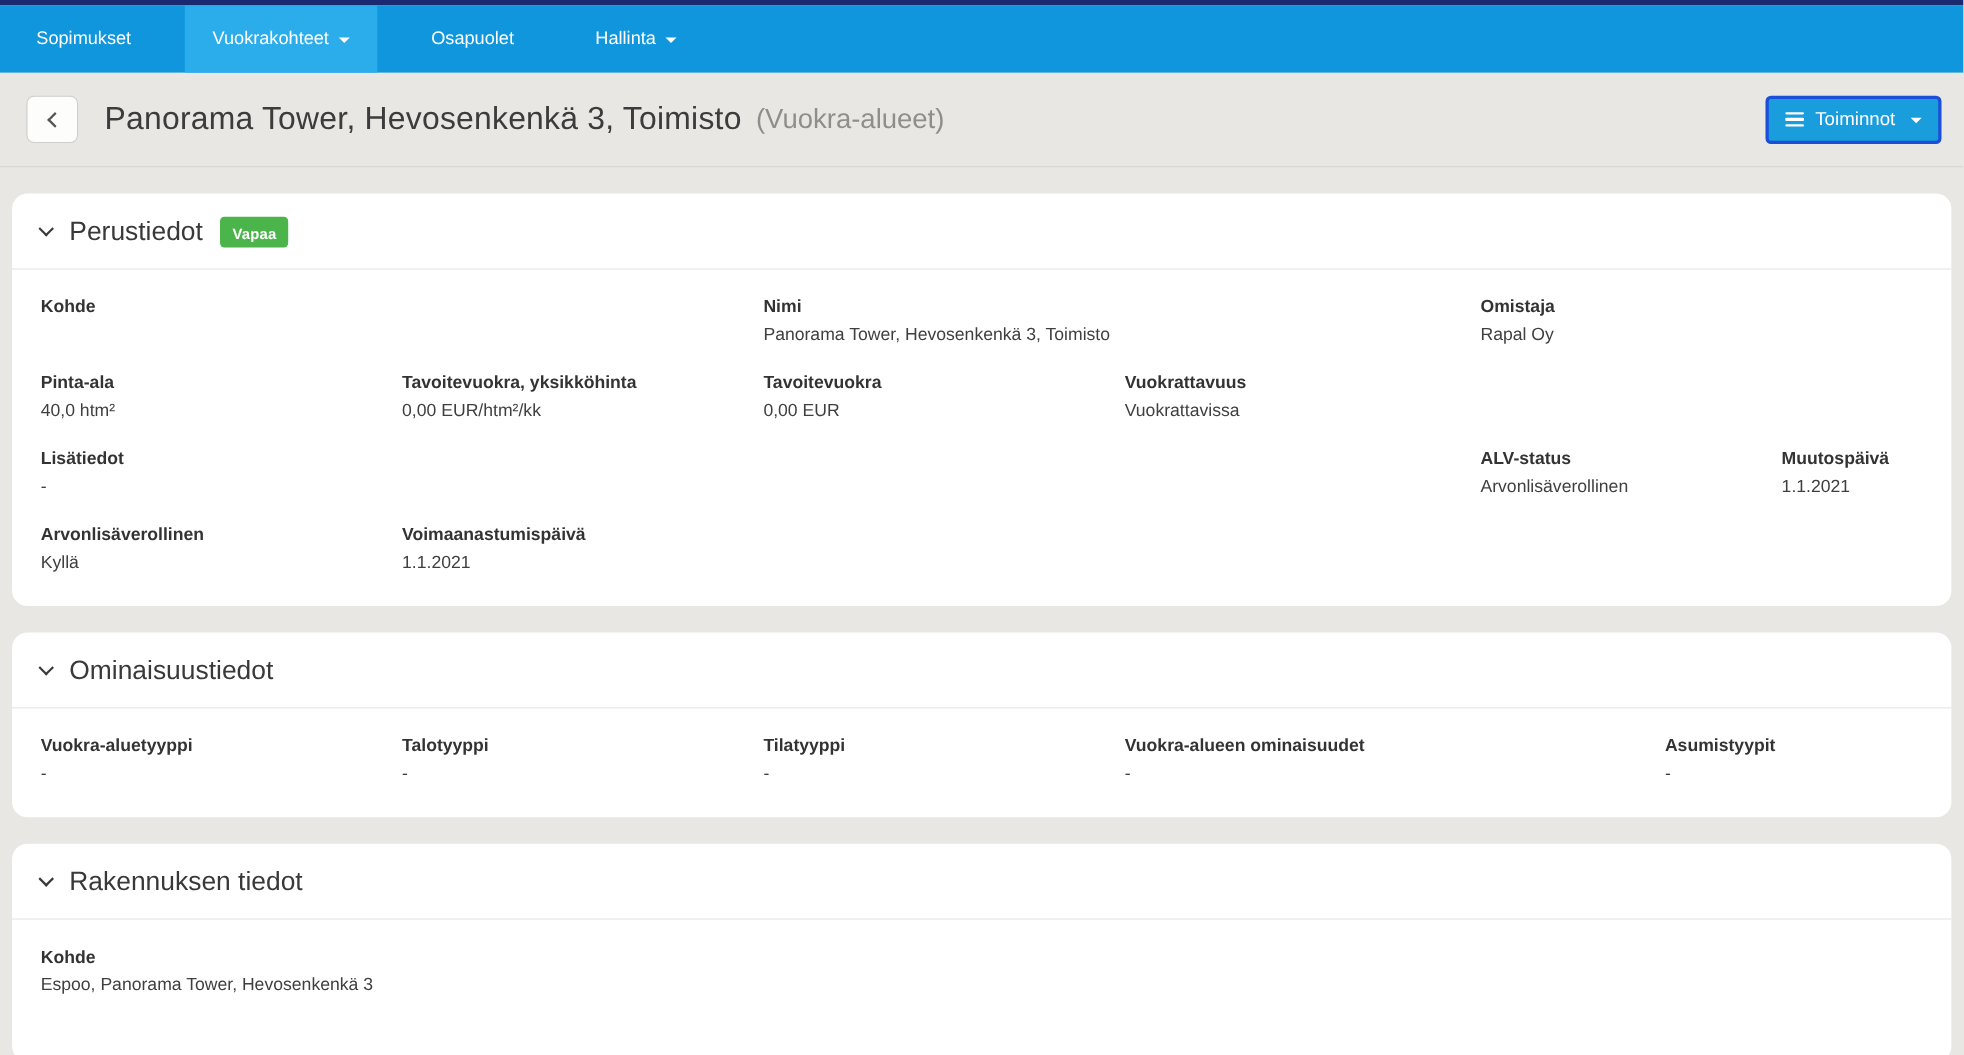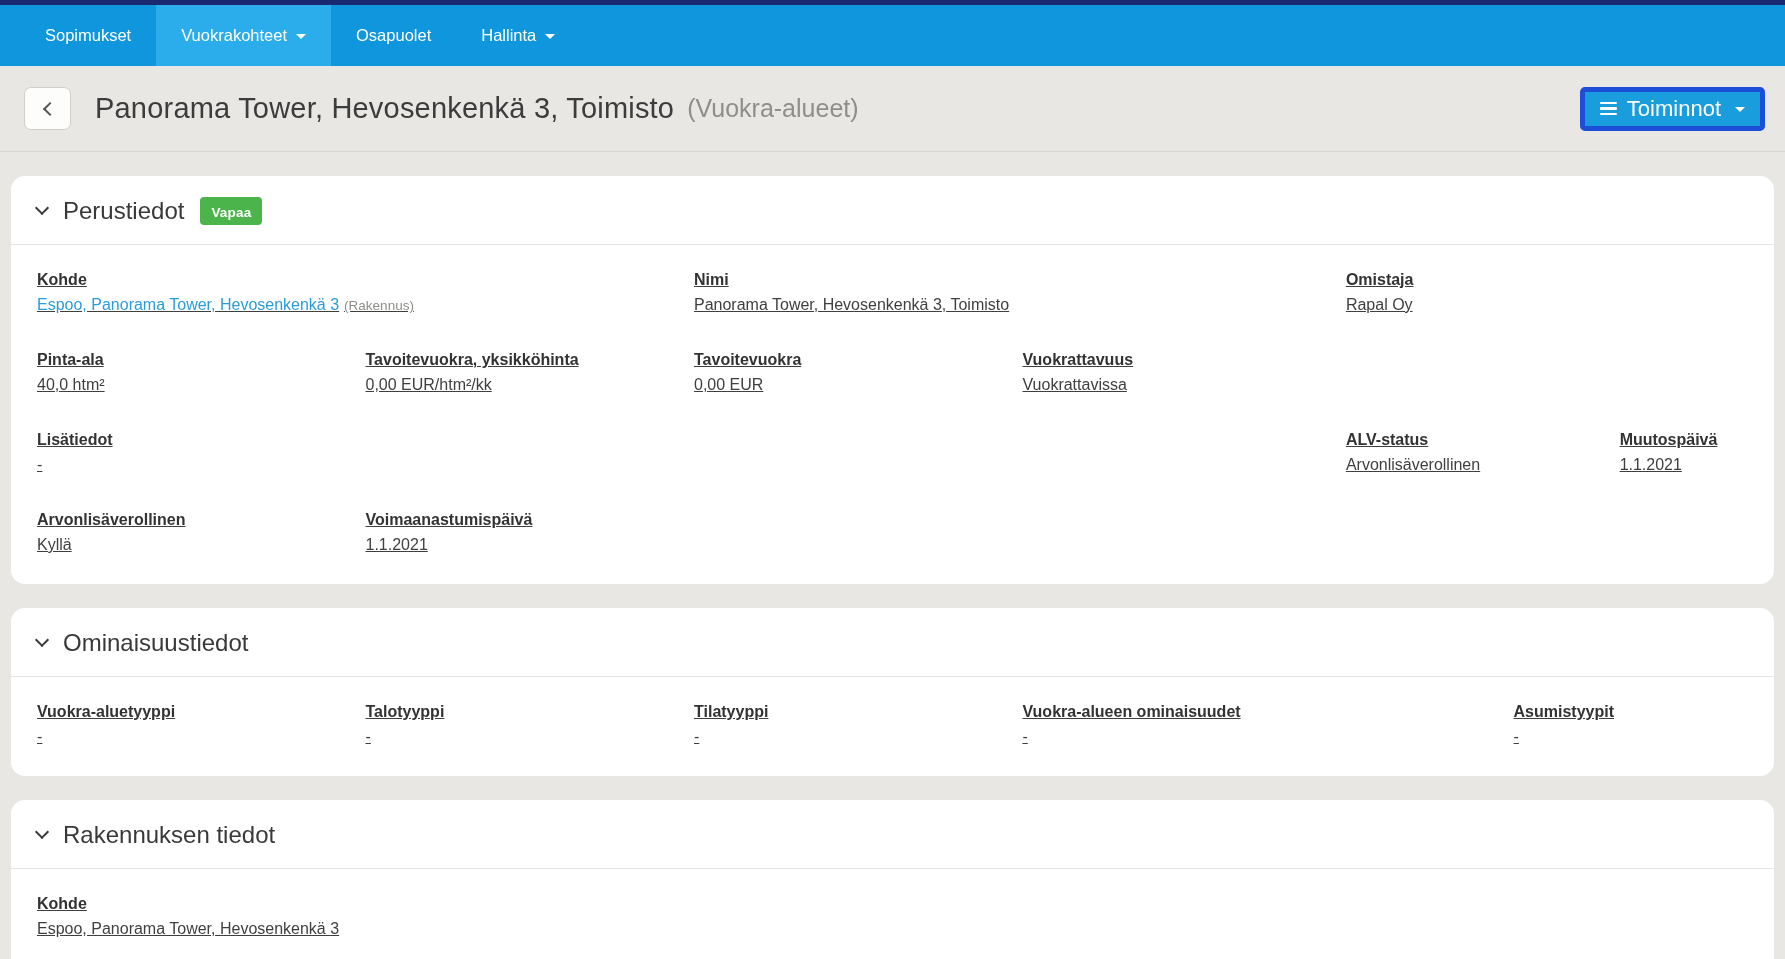--- a/index.html
+++ b/index.html
@@ -9,21 +9,21 @@
     background:#e8e7e3;
     font-family:"Liberation Sans", sans-serif;
     color:#3f3f3f;
     overflow:hidden;
   }
 
   
   .top-strip { height:5px; background:#1b2a70; }
   .topnav {
     height:61px; background:#0f96dc;
-    display:flex; align-items:stretch; padding-left:20px;
+    display:flex; align-items:stretch; padding-left:8px;gap:24px;
   }
   .nav-item {
     display:flex; align-items:center; gap:9px;
     padding:0 25px; color:#fff; font-size:16.5px; cursor:pointer;
     white-space:nowrap;
   }
   .nav-item.active { background:#2badec;text-align:center; }
   .nav-caret {
     width:0; height:0; margin-top:2px;
     border-left:5px solid transparent;
@@ -45,22 +45,22 @@
   }
   .chev-left {
     width:10px; height:10px;
     border-left:2.5px solid #555; border-bottom:2.5px solid #555;
     transform:rotate(45deg); margin-left:4px;
   }
   .page-title { font-size:29px; color:#3c3c3c; letter-spacing:0.2px; }
   .page-subtitle { font-size:25px; color:#8f8e8a; margin-left:13px; }
   .actions-btn {
     margin-left:auto; height:44px;
-    background:#1a9ddd; border:5px solid #1d4ed8; border-radius:5px;
-    color:#fff; font-size:22px;
+    background:#1a9ddd; border:3px solid #1d4ed8; border-radius:5px;
+    color:#fff; font-size:17px;
     display:flex; align-items:center; gap:10px; padding:0 15px;
     cursor:pointer;
   }
   .hamburger { display:flex; flex-direction:column; gap:3px; }
   .hamburger i { display:block; width:17px; height:2.5px; background:#fff; border-radius:1px; }
   .btn-caret {
     width:0; height:0; margin-left:4px; margin-top:2px;
     border-left:5px solid transparent; border-right:5px solid transparent;
     border-top:5px solid #fff;
   }
@@ -85,22 +85,21 @@
   .status-badge {
     background:#4bb54b; color:#fff; font-weight:bold;
     font-size:13.5px; padding:8px 11px 5px 11px; border-radius:4px;
     letter-spacing:0.2px;
   }
   .card-body { padding:26px 26px 30px 26px; }
 
   .fields-grid {
     display:grid;
     grid-template-columns:19.2% 19.2% 19.2% 18.9% 16% auto;
-    row-gap:37px;
-    text-decoration:underline;
+    row-gap:26px;
   }
   .fields-grid.props {
     grid-template-columns:19.2% 19.2% 19.2% 28.7% auto;
   }
   .flabel { font-weight:bold; font-size:16px; color:#333; margin-bottom:7px; }
   .fvalue { font-size:16px; color:#3f3f3f; }
   .link { color:#2b9cd8; text-decoration:none; cursor:pointer; }
   .muted { color:#8f8e8a; font-size:13.5px; margin-left:5px; }
 
   .r1c12 { grid-row:1; grid-column:1 / span 2; }
@@ -160,23 +159,20 @@
 <section class="card">
   <div class="card-header">
     <span class="sec-chevron"></span>
     <span class="card-title">Perustiedot</span>
     <span class="status-badge">Vapaa</span>
   </div>
   <div class="card-body">
     <div class="fields-grid">
       <div class="r1c12">
         <div class="flabel">Kohde</div>
-        <div class="fvalue">
-          <a class="link">Espoo, Panorama Tower, Hevosenkenkä 3</a><span class="muted">(Rakennus)</span>
-        </div>
       </div>
       <div class="r1c34">
         <div class="flabel">Nimi</div>
         <div class="fvalue">Panorama Tower, Hevosenkenkä 3, Toimisto</div>
       </div>
       <div class="r1c56">
         <div class="flabel">Omistaja</div>
         <div class="fvalue">Rapal Oy</div>
       </div>
 

